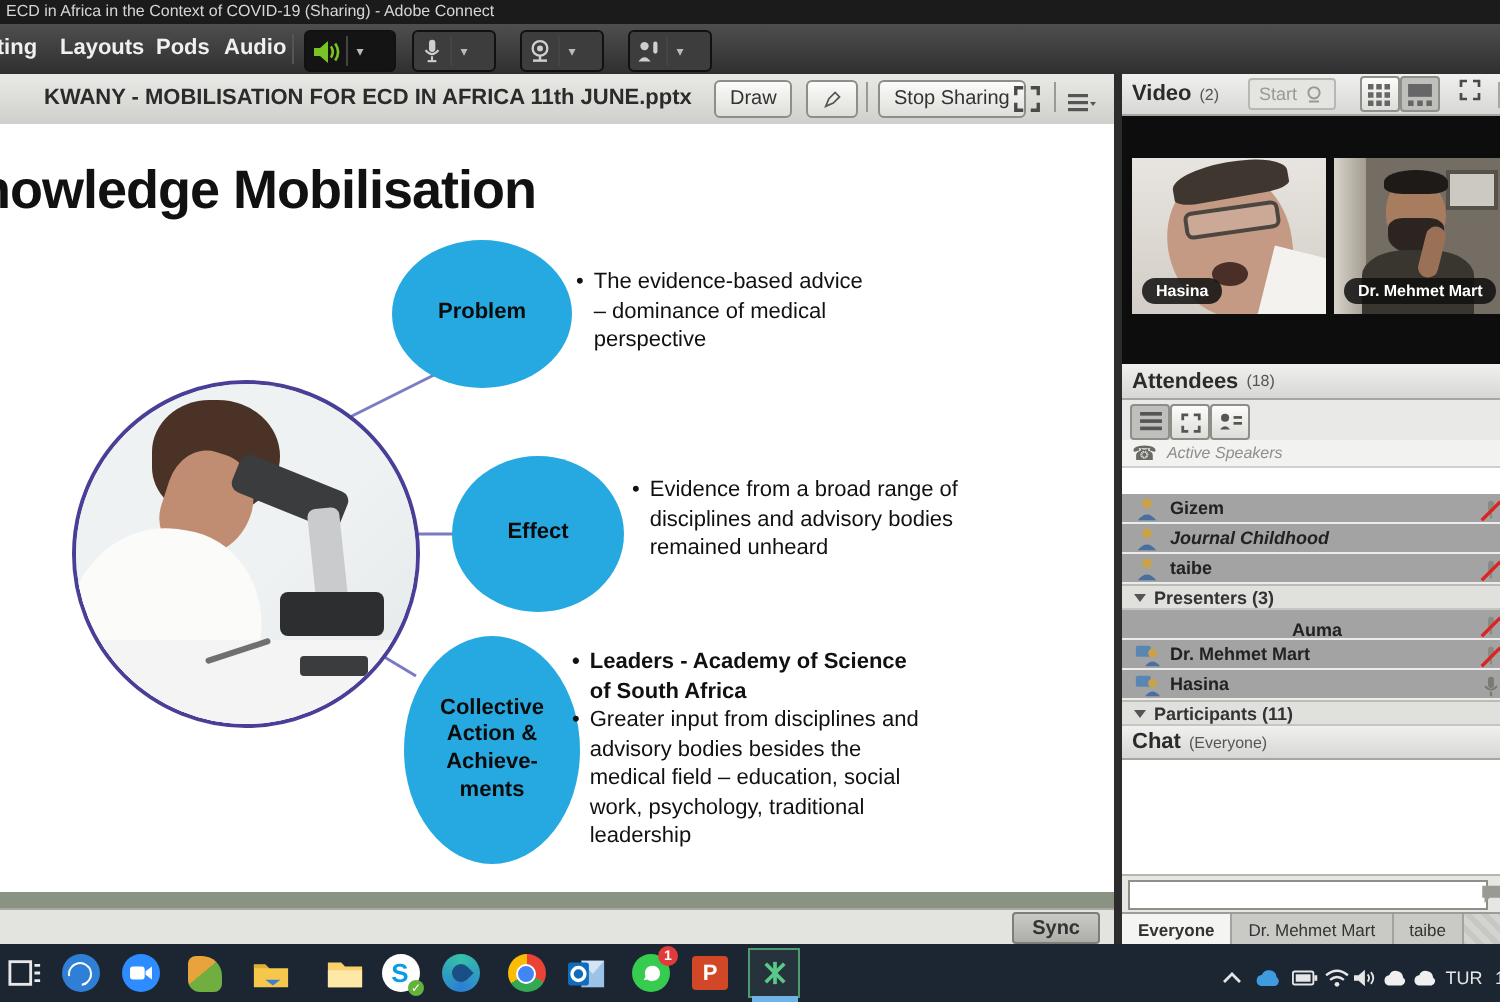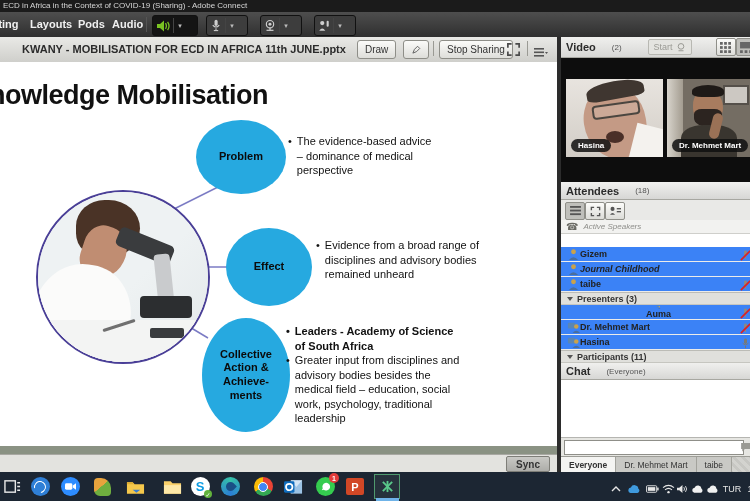--- a/index.html
+++ b/index.html
@@ -31,35 +31,35 @@
   #photo{position:absolute;left:36px;top:128px;width:170px;height:170px;border-radius:50%;border:2px solid #4a3f97;background:#edf0f1;overflow:hidden;}
   .ph{position:absolute;}
 
   #slide-green{left:0;top:446px;width:557px;height:8px;background:#8a9283;}
   #syncbar{left:0;top:454px;width:557px;height:18px;background:#e3e3df;border-top:1px solid #a8a8a2;}
   #syncbtn{position:absolute;right:7px;top:1px;height:14px;padding:0 9px;background:linear-gradient(#c9c9c5,#adada9);border:1px solid #7e7e78;border-radius:2px;font-size:10px;font-weight:bold;color:#333;display:flex;align-items:center;}
 
   #vdivider{left:557px;top:37px;width:4px;height:435px;background:#2c2c2c;}
 
   
-  .podhdr{position:absolute;left:561px;width:189px;background:linear-gradient(#f0f0ee,#d7d7d5);border-bottom:1px solid #a7a7a1;color:#2b2b2b;display:flex;align-items:center;gap:16px;padding-left:5px;box-sizing:border-box;}
+  .podhdr{position:absolute;left:561px;width:189px;background:linear-gradient(#f0f0ee,#d7d7d5);border-bottom:1px solid #a7a7a1;color:#2b2b2b;display:flex;align-items:center;gap:4px;padding-left:5px;box-sizing:border-box;}
   .podhdr .t{font-size:11px;font-weight:bold;}
   .podhdr .c{font-size:8px;color:#555;}
   #videobody{left:561px;top:58px;width:189px;height:124px;background:#0d0d0d;}
   .vthumb{position:absolute;overflow:hidden;background:#888;}
   .vname{position:absolute;left:5px;bottom:5px;background:rgba(15,15,15,.85);color:#fff;font-size:8px;font-weight:bold;padding:2px 7px;border-radius:8px;white-space:nowrap;}
 
   #attoolbar{left:561px;top:200px;width:189px;height:20px;background:#e9e9e7;border-bottom:1px solid #bdbdb9;}
   .togglebtn{position:absolute;top:2px;width:18px;height:16px;border:1px solid #8f8f89;border-radius:2px;background:linear-gradient(#fcfcfa,#dcdcd8);display:flex;align-items:center;justify-content:center;}
   .togglebtn.pressed{background:#bfbfbb;}
   #activespk{left:561px;top:220px;width:189px;height:14px;background:#f2f2f0;border-bottom:1px solid #cfcfcb;display:flex;align-items:center;gap:5px;padding-left:5px;box-sizing:border-box;}
   #activespk span{font-size:8px;font-style:italic;color:#8e8e8a;}
   .grouphdr{position:absolute;left:561px;width:189px;height:13px;background:#e0e0dc;border-top:1px solid #bcbcb6;border-bottom:1px solid #c6c6c0;display:flex;align-items:center;gap:4px;padding-left:6px;box-sizing:border-box;font-size:9px;font-weight:bold;color:#333;}
   .tri{width:0;height:0;border-left:3px solid transparent;border-right:3px solid transparent;border-top:4px solid #555;}
-  .arow{position:absolute;left:561px;width:189px;height:15px;background:#3b82f6;border-bottom:1px solid #ececea;display:flex;align-items:center;padding-left:6px;box-sizing:border-box;}
+  .arow{position:absolute;left:561px;width:189px;height:15px;background:#a3a3a3;border-bottom:1px solid #ececea;display:flex;align-items:center;gap:5px;padding-left:6px;box-sizing:border-box;}
   .aname{font-size:9px;font-weight:bold;color:#222;white-space:nowrap;}
   .aname.it{font-style:italic;text-align:right;}
   .ast{position:absolute;right:-2px;top:2px;}
 
   #chatbody{left:561px;top:380px;width:189px;height:57px;background:#fff;font-size:9px;color:#222;padding:5px 4px 0 5px;box-sizing:border-box;}
   .cmsg{margin-bottom:7px;line-height:1.35;}
   .cmsg b{color:#111;}
   #chatinputrow{left:561px;top:437px;width:189px;height:19px;background:#e6e6e2;border-top:1px solid #b5b5b1;}
   #chatinput{position:absolute;left:3px;top:2px;width:172px;height:13px;border:1px solid #8f8f89;background:#fff;font-size:9px;padding:0 3px;}
   #chattabs{left:561px;top:456px;width:189px;height:16px;background:repeating-linear-gradient(45deg,#c7c7c3 0 3px,#d3d3cf 3px 6px);border-top:1px solid #9d9d97;display:flex;}

